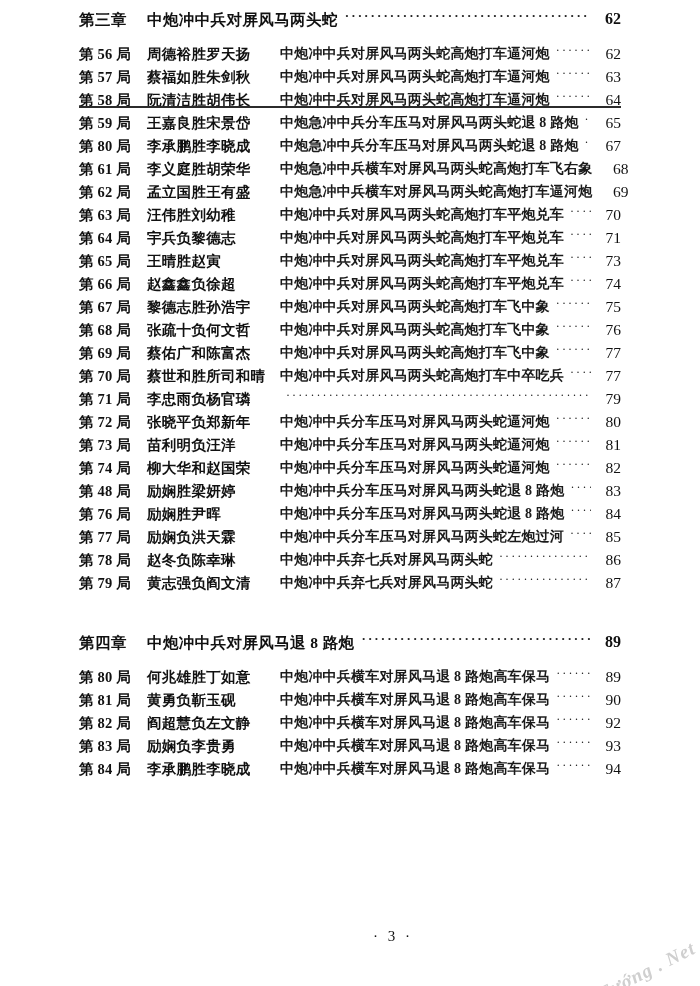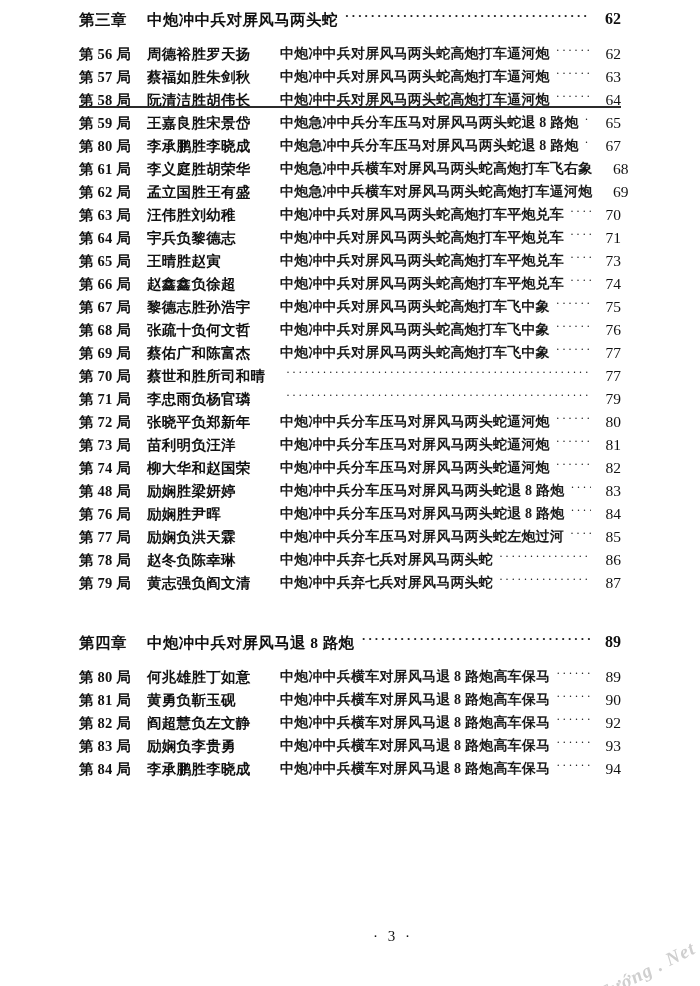--- a/index.html
+++ b/index.html
@@ -299,20 +299,21 @@
         <div class="entry">
           <span class="e-num">第 69 局</span>
           <span class="e-players">蔡佑广和陈富杰</span>
           <span class="e-desc">中炮冲中兵对屏风马两头蛇高炮打车飞中象</span>
           <span class="leader">········································································································································································································</span>
           <span class="e-page">77</span>
         </div>
         <div class="entry">
           <span class="e-num">第 70 局</span>
           <span class="e-players">蔡世和胜所司和晴</span>
+          <span class="e-desc">中炮冲中兵对屏风马两头蛇高炮打车中卒吃兵</span>
           <span class="leader">········································································································································································································</span>
           <span class="e-page">77</span>
         </div>
         <div class="entry">
           <span class="e-num">第 71 局</span>
           <span class="e-players">李忠雨负杨官璘</span>
           <span class="leader">········································································································································································································</span>
           <span class="e-page">79</span>
         </div>
         <div class="entry">

